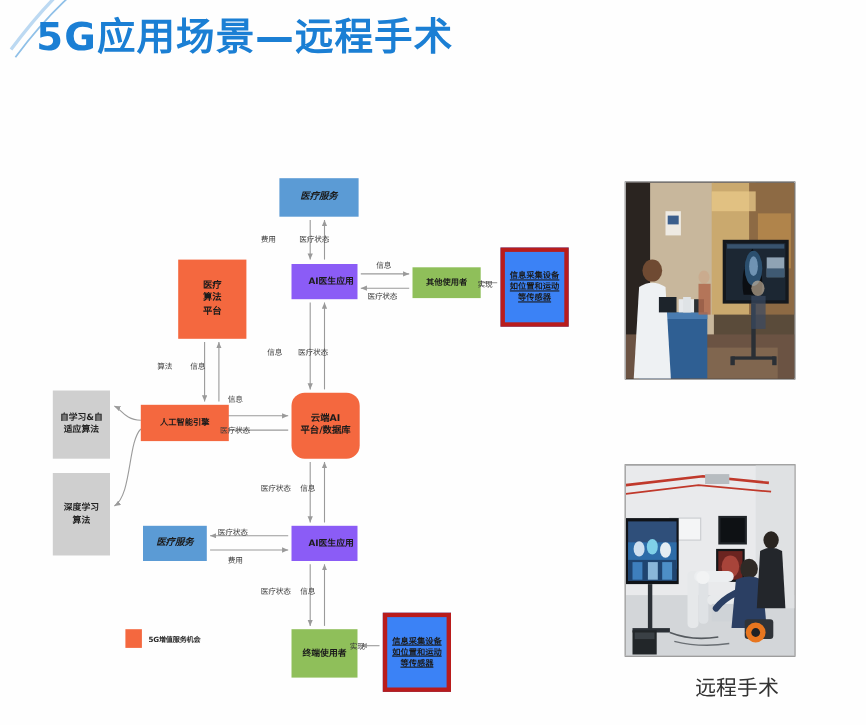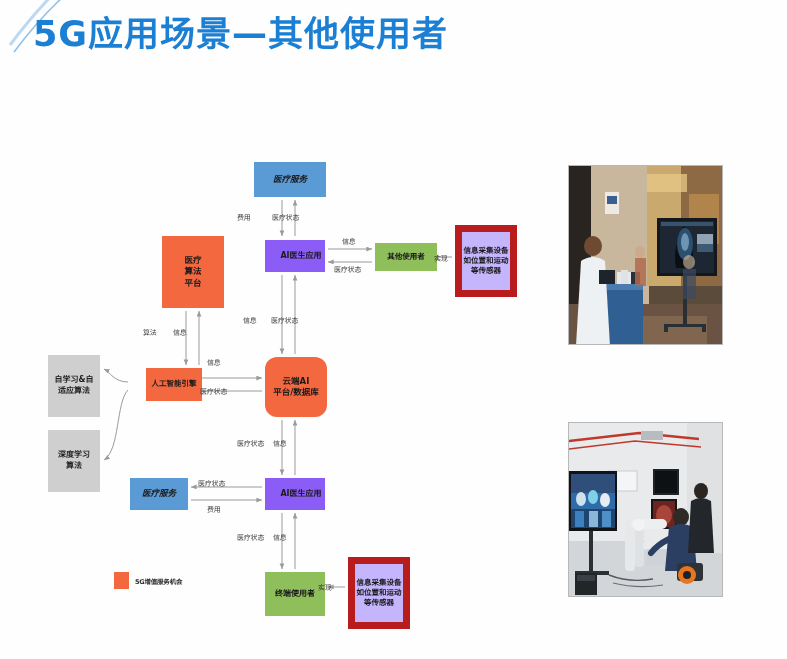--- a/index.html
+++ b/index.html
@@ -35,21 +35,21 @@
     text-align:center;
     color:#1b1b1b;
     font-weight:bold;
     font-family:"DejaVu Sans","Liberation Sans",sans-serif;
     line-height:1.35;
     box-sizing:border-box;
   }
   .n-blue{background:#5b9bd5;font-style:italic;}
   .n-orange{background:#8b5cf6;padding-left:12px;}
   .n-salmon{background:#f4683f;}
-  .n-salmon-b{background:#c4b5fd;border:7px solid #b91c1c;}
+  .n-salmon-b{background:#3b82f6;border:4px solid #b91c1c;text-decoration:underline;}
   .n-green{background:#8fbf5a;}
   .n-gray{background:#cfcfcf;color:#222;}
 
   .edge-label{
     position:absolute;
     font-size:7px;
     color:#3a3a3a;
     font-family:"DejaVu Sans","Liberation Sans",sans-serif;
     white-space:nowrap;
     letter-spacing:-0.2px;
@@ -81,21 +81,21 @@
 </head>
 <body>
 
 <div id="slide">
 
   <svg class="swoosh" viewBox="0 0 140 110">
     <path d="M130,-5 C95,20 70,45 40,85" stroke="#bcd9f2" stroke-width="3" fill="none"></path>
     <path d="M137,2 C100,28 74,52 44,92" stroke="#8fc0e8" stroke-width="1.6" fill="none"></path>
   </svg>
 
-  <div class="title">5G应用场景—其他使用者</div>
+  <div class="title">5G应用场景—远程手术</div>
 
   <div id="diagram">
 
     <svg width="500" height="480" style="position:absolute;left:0;top:0;">
       <defs>
         <marker id="ah" markerWidth="7" markerHeight="7" refX="5.6" refY="2.4" orient="auto">
           <path d="M0,0 L5.6,2.4 L0,4.8 z" fill="#9a9a9a"></path>
         </marker>
       </defs>
       <g stroke="#9a9a9a" stroke-width="1" fill="none" marker-end="url(#ah)">
@@ -133,23 +133,23 @@
       </g>
     </svg>
 
     <div id="nodes-layer">
         <div class="node n-blue" style="left: 224px; top: 12px; width: 72px; height: 35px; font-size: 8.5px;">医疗服务</div>
         <div class="node n-salmon" style="left: 132px; top: 86px; width: 62px; height: 72px; font-size: 8.5px;">医疗<br>算法<br>平台</div>
         <div class="node n-orange" style="left: 235px; top: 90px; width: 60px; height: 32px; font-size: 8px;">AI医生应用</div>
         <div class="node n-green" style="left: 345px; top: 93px; width: 62px; height: 28px; font-size: 7.5px;">其他使用者</div>
         <div class="node n-salmon-b" style="left: 425px; top: 75px; width: 62px; height: 72px; font-size: 7.5px;">信息采集设备<br>如位置和运动<br>等传感器</div>
         <div class="node n-gray" style="left: 18px; top: 205px; width: 52px; height: 62px; font-size: 8px;">自学习&amp;自<br>适应算法</div>
-        <div class="node n-salmon" style="left: 116px; top: 218px; width: 56px; height: 33px; font-size: 7.5px;">人工智能引擎</div>
+        <div class="node n-salmon" style="left: 98px; top: 218px; width: 80px; height: 33px; font-size: 7.5px;">人工智能引擎</div>
         <div class="node n-salmon" style="left: 235px; top: 207px; width: 62px; height: 60px; font-size: 8.5px; border-radius: 12px;">云端AI<br>平台/数据库</div>
-        <div class="node n-gray" style="left: 18px; top: 280px; width: 52px; height: 62px; font-size: 8px;">深度学习<br>算法</div>
+        <div class="node n-gray" style="left: 18px; top: 280px; width: 52px; height: 75px; font-size: 8px;">深度学习<br>算法</div>
         <div class="node n-blue" style="left: 100px; top: 328px; width: 58px; height: 32px; font-size: 8.5px;">医疗服务</div>
         <div class="node n-orange" style="left: 235px; top: 328px; width: 60px; height: 32px; font-size: 8px;">AI医生应用</div>
         <div class="node n-green" style="left: 235px; top: 422px; width: 60px; height: 44px; font-size: 8px; text-align: right;">终端使用者</div>
         <div class="node n-salmon-b" style="left: 318px; top: 407px; width: 62px; height: 72px; font-size: 7.5px;">信息采集设备<br>如位置和运动<br>等传感器</div>
       </div>
     <div id="labels-layer">
         <span class="edge-label" style="left: 207px; top: 62px;">费用</span>
         <span class="edge-label" style="left: 242px; top: 62px;">医疗状态</span>
         <span class="edge-label" style="left: 312px; top: 86px;">信息</span>
         <span class="edge-label" style="left: 304px; top: 114px;">医疗状态</span>
@@ -282,14 +282,15 @@
       <path d="M122,78 q10,-6 20,0 l3,52 l-26,0 z" fill="#23262b"></path>
 
       <rect x="108" y="140" width="26" height="18" rx="3" fill="#2f3338"></rect>
       <circle cx="118" cy="152" r="9" fill="#e8761f"></circle>
       <circle cx="118" cy="152" r="4" fill="#1e2125"></circle>
 
       <rect x="6" y="150" width="22" height="22" fill="#222629"></rect>
       <rect x="8" y="152" width="18" height="6" fill="#3a4045"></rect>
     </svg>
   </div>
+  <div class="caption" style="left:560px;top:610px;">远程手术</div>
 
 </div>
 
 </body></html>

